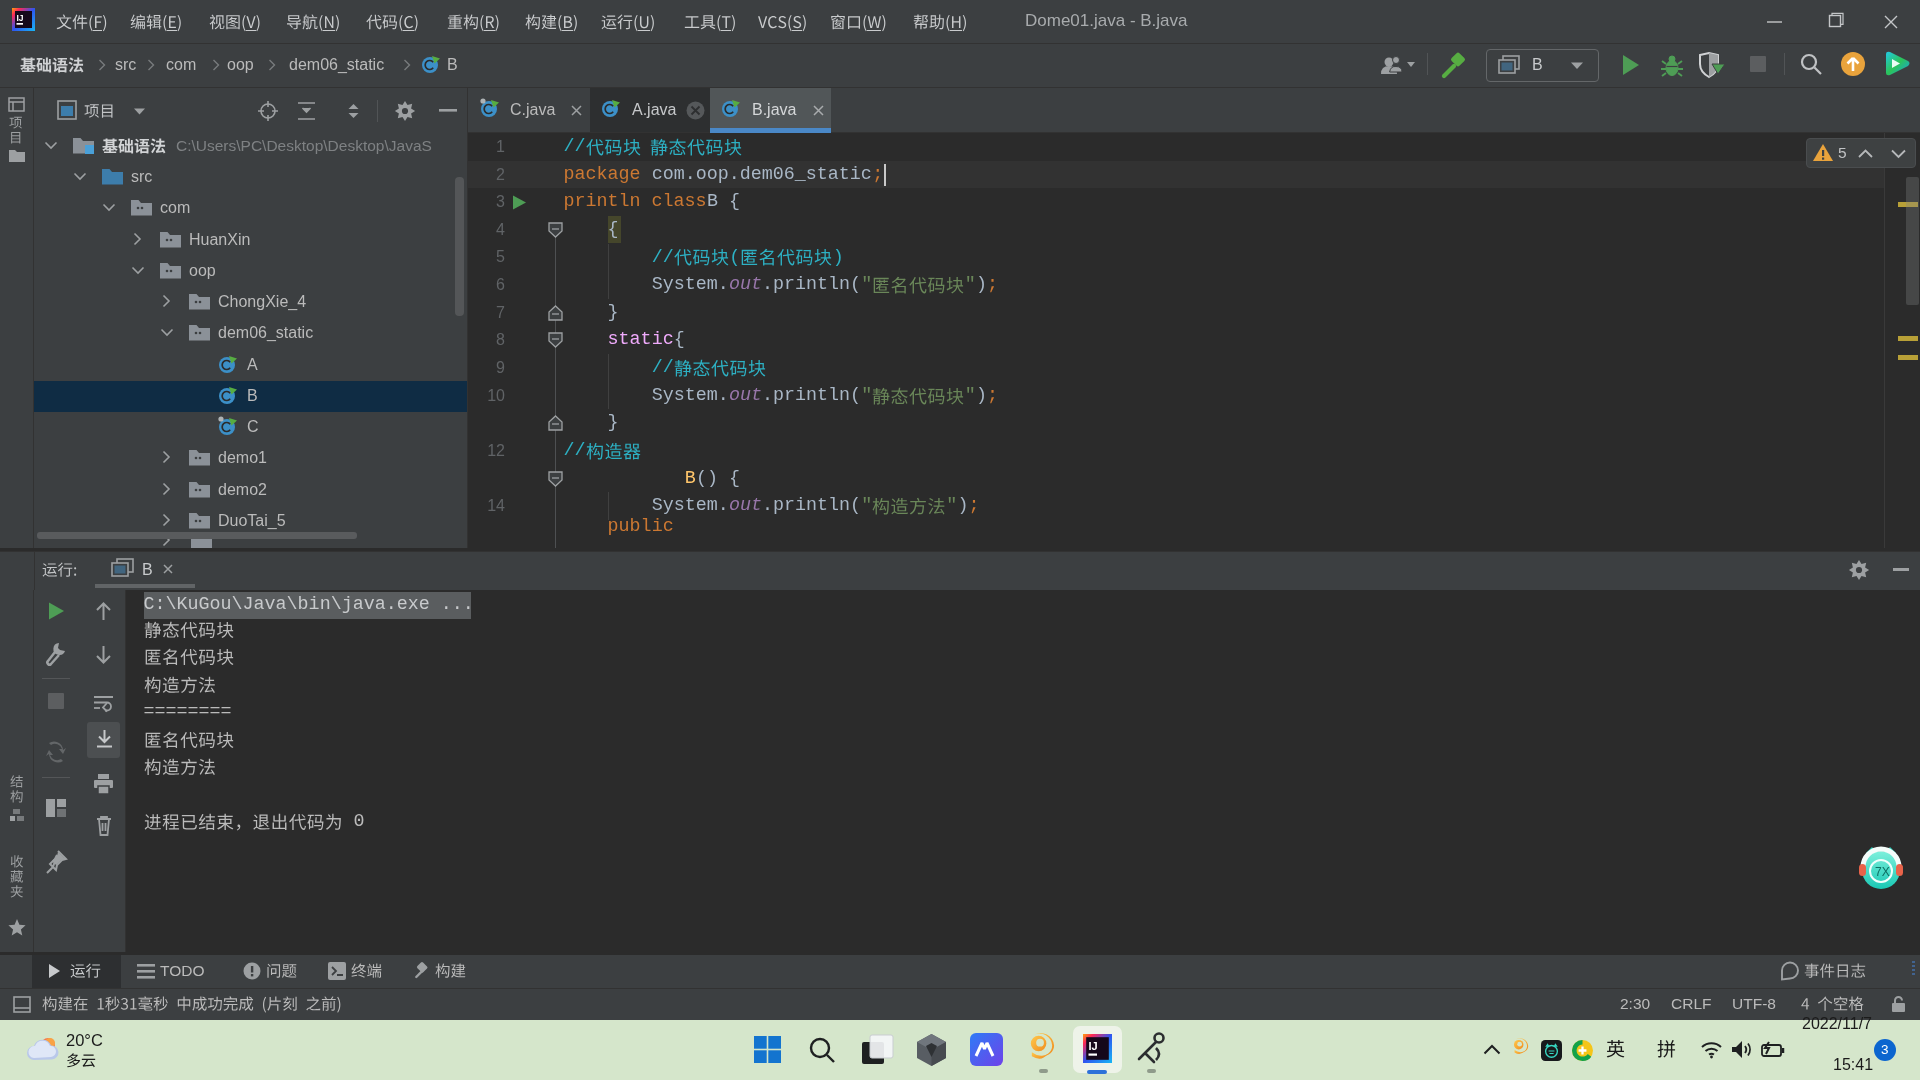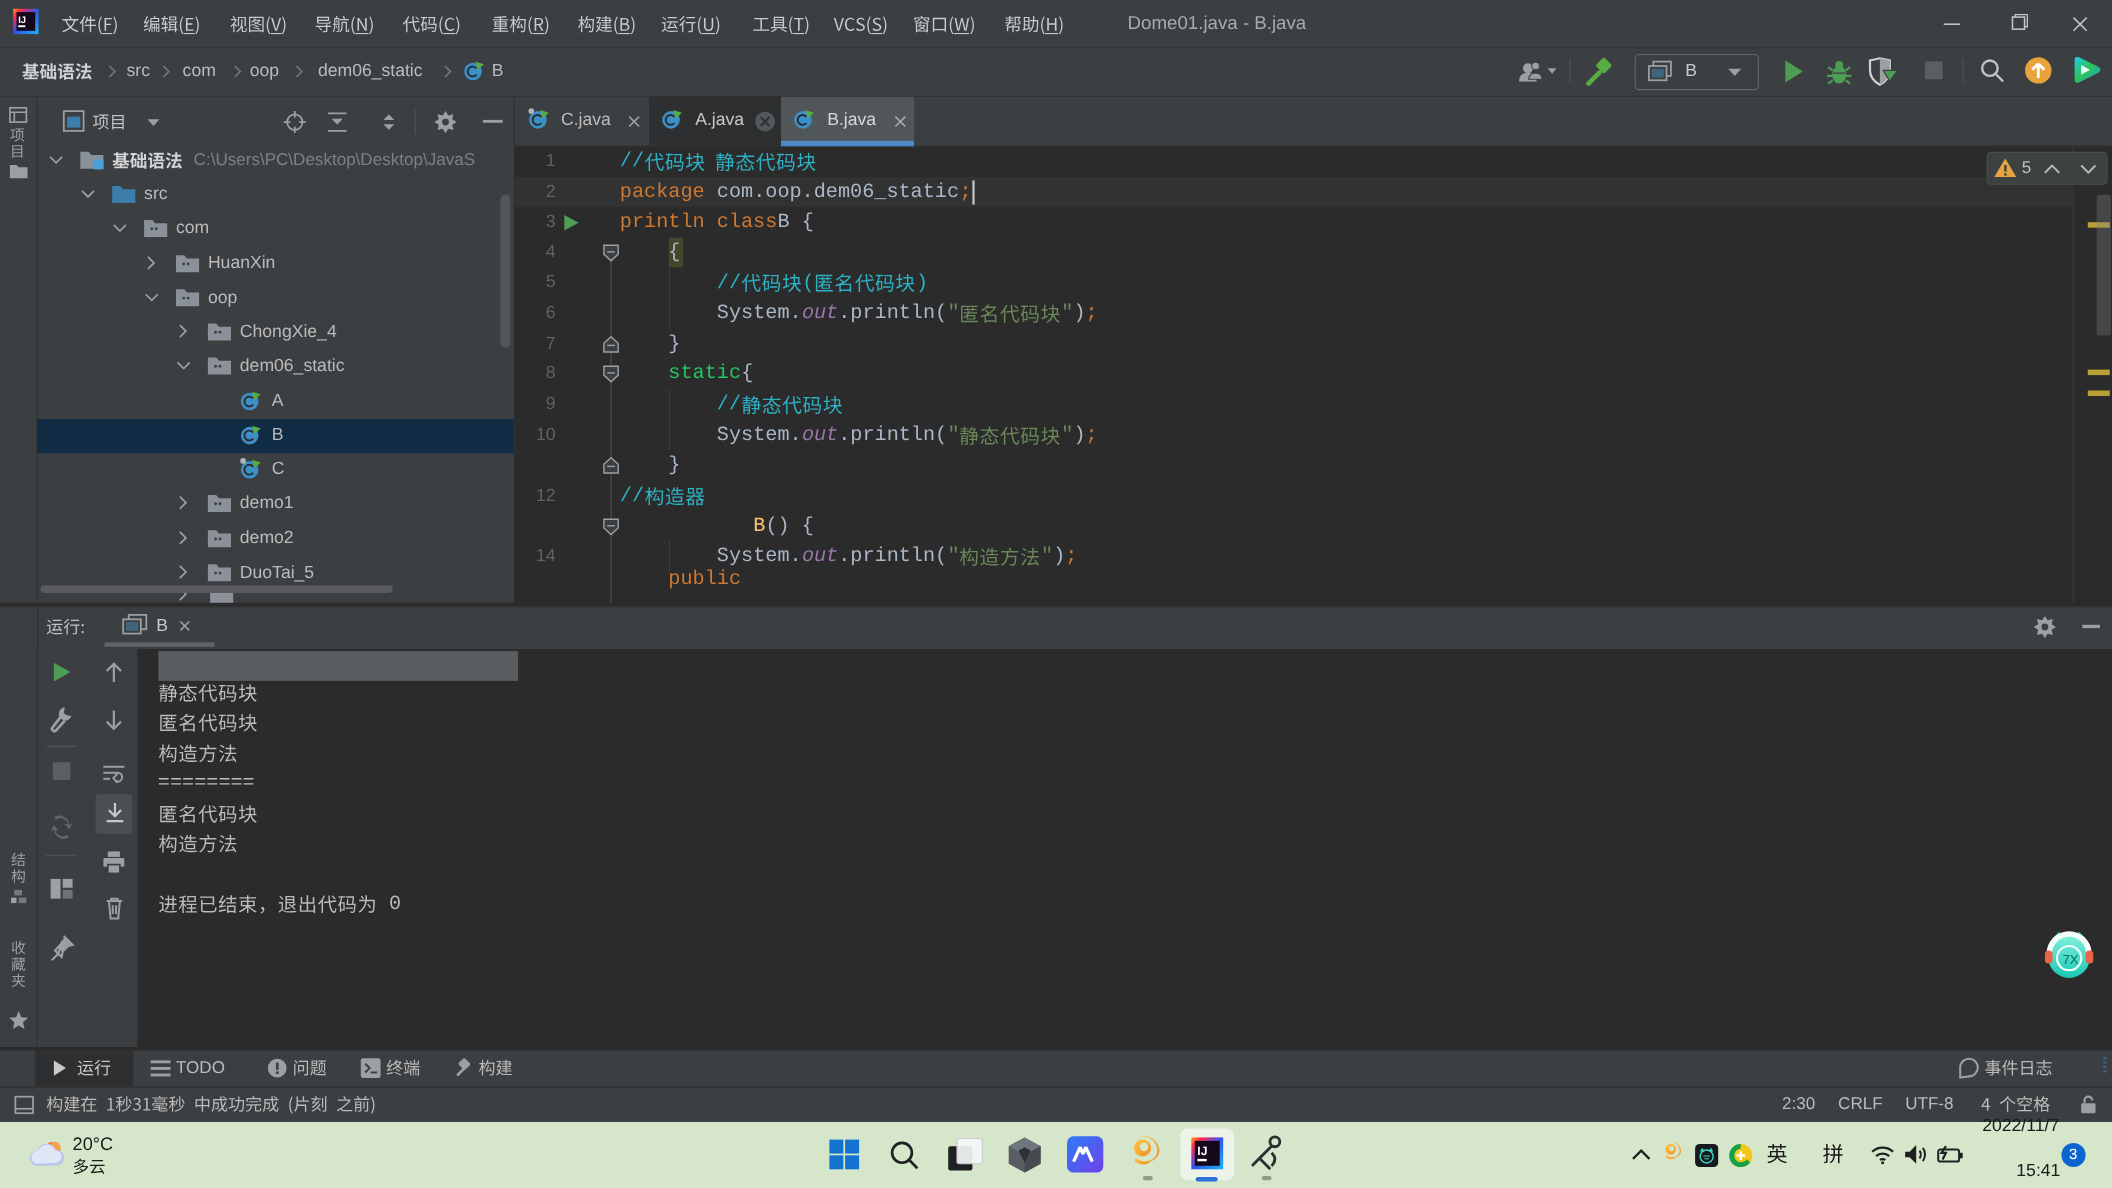--- a/index.html
+++ b/index.html
@@ -599,21 +599,21 @@
         <use href="#g49" x="1028"></use>
         <use href="#g14" x="2056"></use>
         <use href="#g15" x="3083"></use>
         <use href="#g45" x="4111"></use>
       </g>
     </svg>
 <div class="ab lm2" style="left:964.8px;top:271.1px;font-size:18.35px;color:#6a8759;">"</div>
 <div class="ab lm2" style="left:975.9px;top:271.1px;font-size:18.35px;color:#a9b7c6;">)</div>
 <div class="ab lm2" style="left:986.9px;top:271.1px;font-size:18.35px;color:#cc7832;">;</div>
 <div class="ab lm2" style="left:607.6px;top:298.8px;font-size:18.35px;color:#a9b7c6;">}</div>
-<div class="ab lm2" style="left:607.6px;top:326.4px;font-size:18.35px;color:#22c55e;">static</div>
+<div class="ab lm2" style="left:607.6px;top:326.4px;font-size:18.35px;color:#f0abfc;">static</div>
 <div class="ab lm2" style="left:673.8px;top:326.4px;font-size:18.35px;color:#a9b7c6;">{</div>
 <div class="ab lm2" style="left:651.7px;top:354.1px;font-size:18.35px;color:#2db1c4;">//</div>
 <svg class="ab" style="left:673.8px;top:356.9px;" width="95" height="25">
       <g transform="translate(0 18.0) scale(0.01800 -0.01800)" fill="#2db1c4">
         <use href="#g46" x="0"></use>
         <use href="#g47" x="1028"></use>
         <use href="#g14" x="2056"></use>
         <use href="#g15" x="3083"></use>
         <use href="#g45" x="4111"></use>
       </g>
@@ -747,20 +747,21 @@
     </svg>
 <svg class="ab" style="left:93px;top:773px" width="21" height="22" fill="#9da0a2">
 <rect x="5" y="1" width="11" height="5"></rect>
       <rect x="1" y="7" width="19" height="8" rx="1"></rect>
       <rect x="5" y="13" width="11" height="8" fill="#9da0a2" stroke="#3c3f41" stroke-width="1.5"></rect>
     </svg>
 <svg class="ab" style="left:95px;top:814px" width="18" height="23" fill="none" stroke="#9da0a2" stroke-width="1.8">
 <path d="M2 5 h14 M6 5 V3 h6 v2 M4 5 l1.5 16 h7 L14 5 M7.5 9 v8 M10.5 9 v8"></path>
     </svg>
 <div class="ab" style="left:143.5px;top:592px;width:327px;height:27px;background:#5a5d5f"></div>
+<div class="ab lm2" style="left:143.5px;top:591.1px;font-size:18.35px;color:#c8cacc;">C:\KuGou\Java\bin\java.exe ...</div>
 <svg class="ab" style="left:143.5px;top:618.6px;" width="93" height="24">
       <g transform="translate(0 17.6) scale(0.01760 -0.01760)" fill="#bbbbbb">
         <use href="#g46" x="0"></use>
         <use href="#g47" x="1028"></use>
         <use href="#g14" x="2057"></use>
         <use href="#g15" x="3085"></use>
         <use href="#g45" x="4114"></use>
       </g>
     </svg>
 <svg class="ab" style="left:143.5px;top:646.1px;" width="93" height="24">

